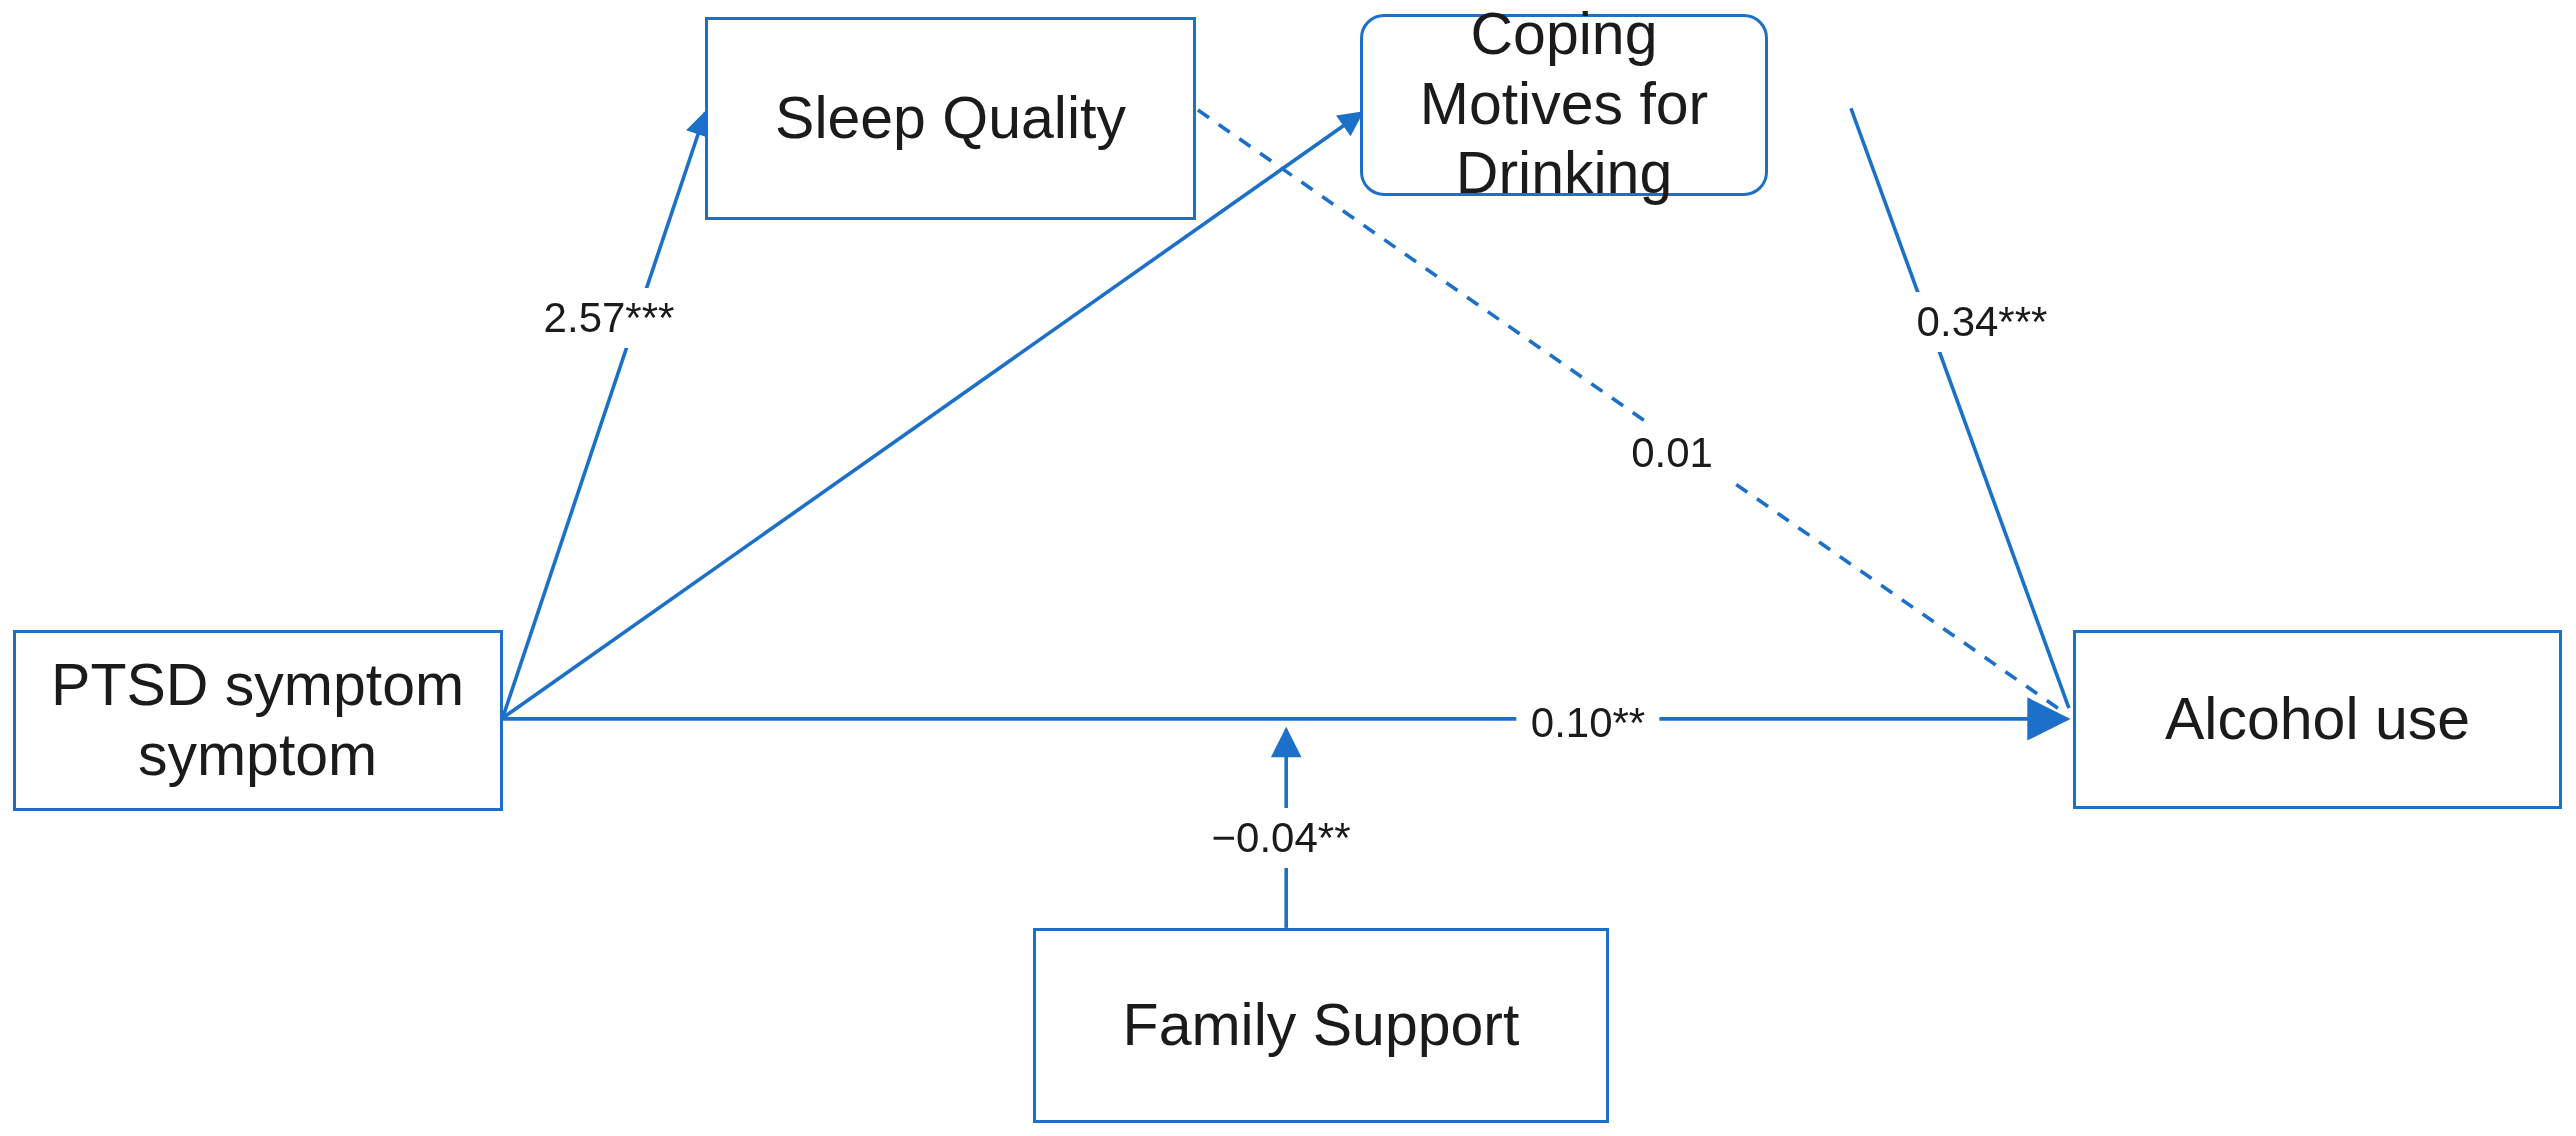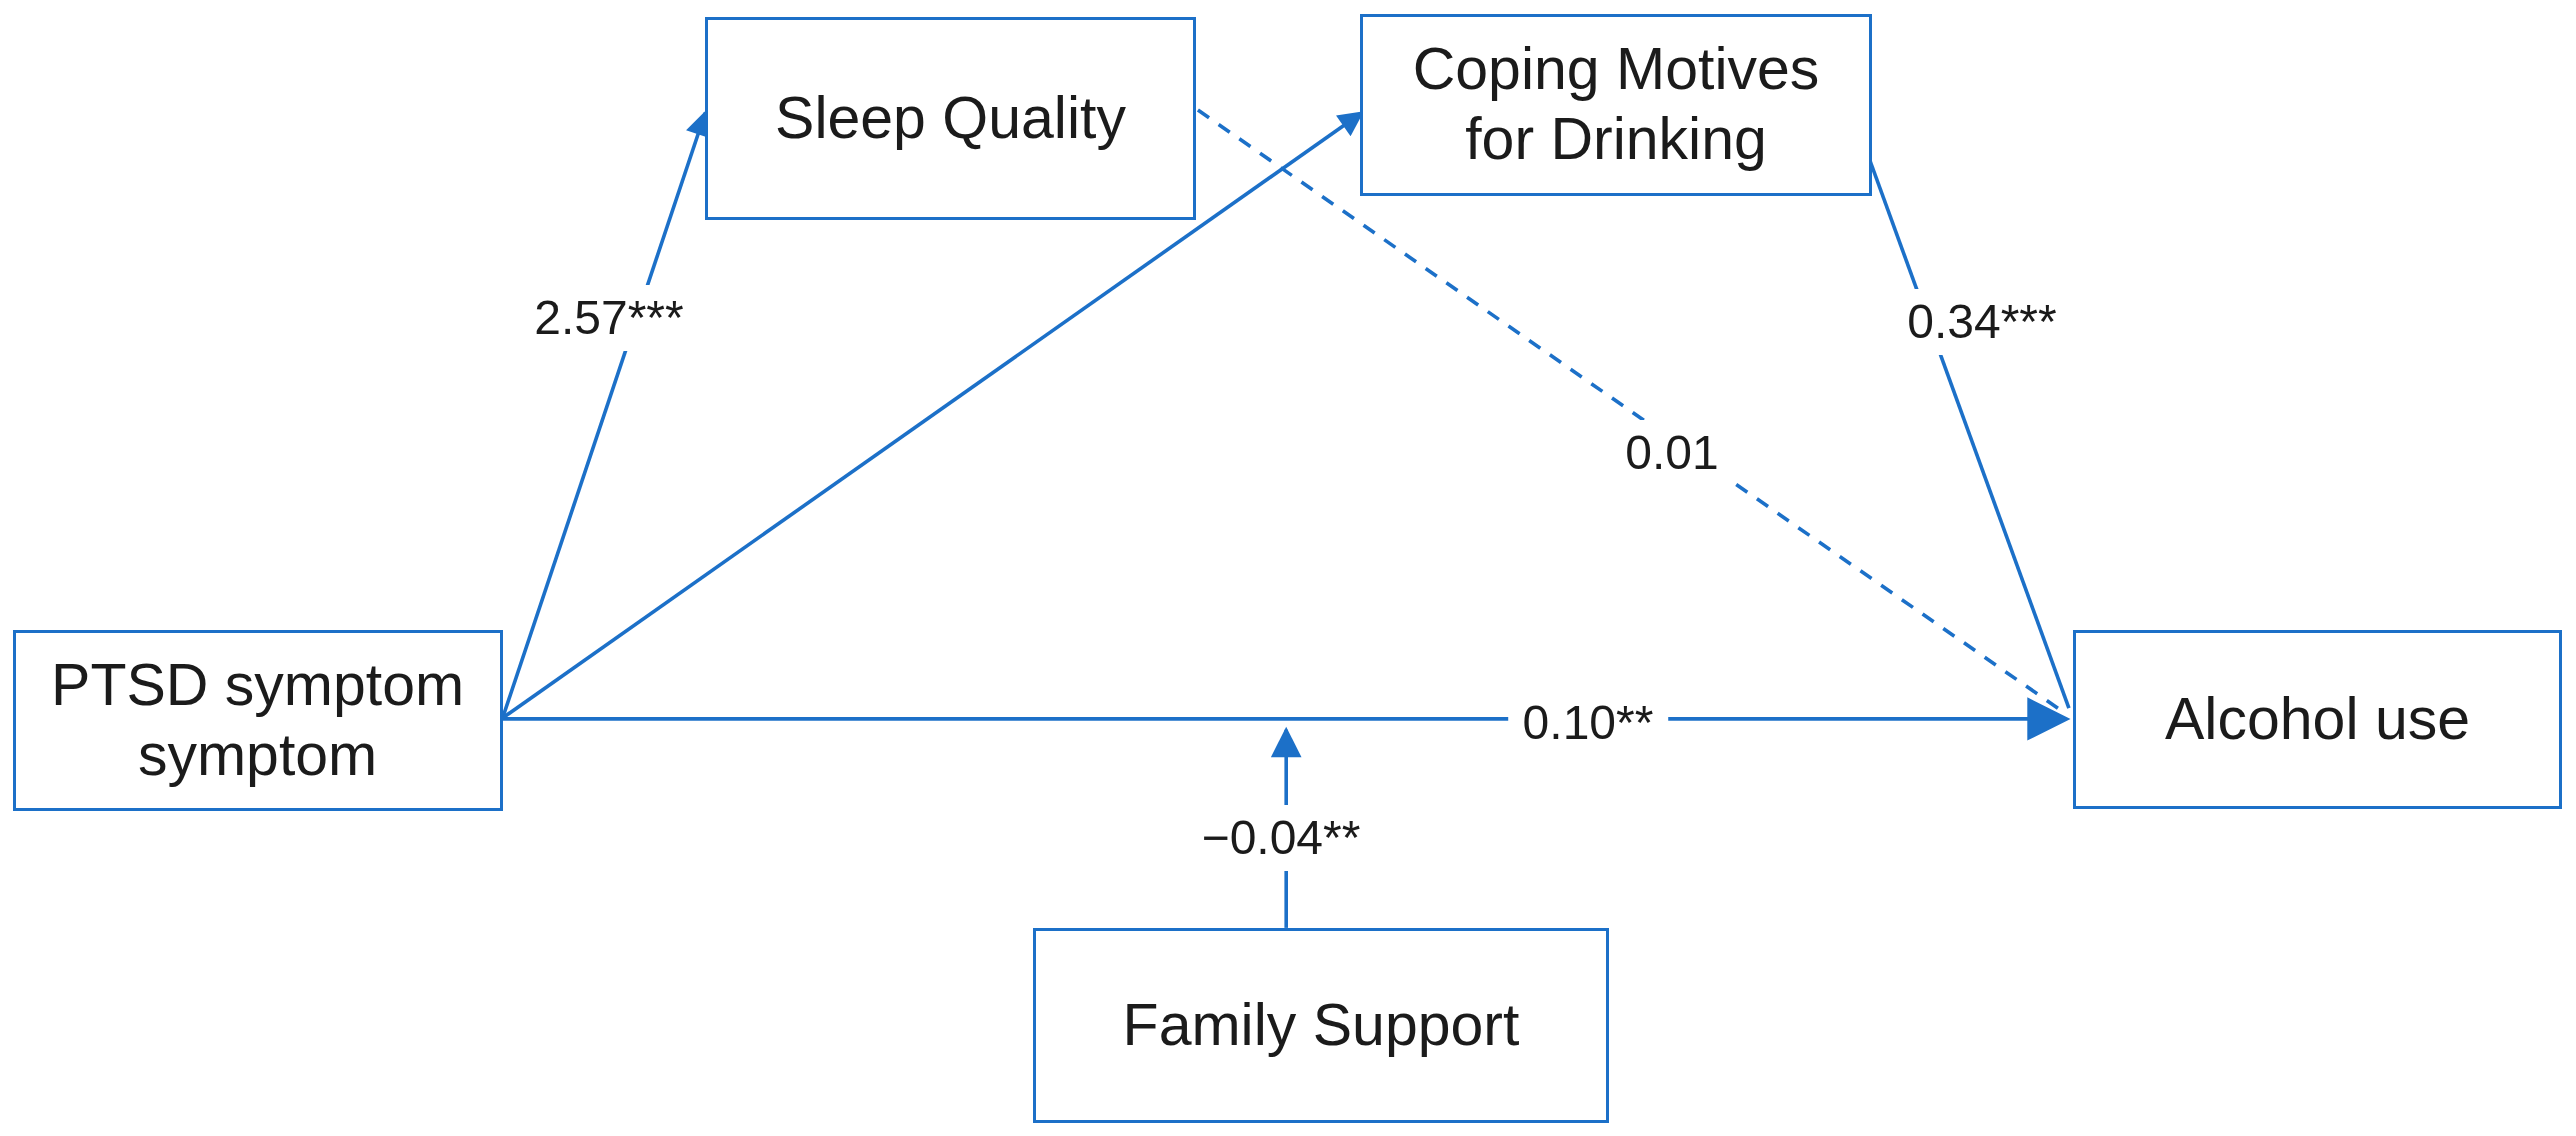--- a/index.html
+++ b/index.html
@@ -36,29 +36,29 @@
     font-size: 59px;
     line-height: 1.18;
     z-index: 2;
     padding: 0 16px;
   }
   .coef-label {
     position: absolute;
     transform: translate(-50%, -50%);
     background: #ffffff;
     color: #1b1b1b;
-    font-size: 48px;
+    font-size: 42px;
     line-height: 1;
     padding: 9px 14.4px;
     white-space: nowrap;
     z-index: 3;
   }
   
   #box-sleep   { left: 705px;  top: 17px;   width: 491px; height: 203px; }
-  #box-coping  { left: 1360px; top: 13.5px;   width: 512px; height: 182px; }
+  #box-coping  { left: 1360px; top: 13.5px;   width: 408px; height: 182px; border-radius: 24px; }
   #box-ptsd    { left: 12.6px;   top: 630px;  width: 490px; height: 181px; }
   #box-alcohol { left: 2073px; top: 630px;  width: 489px; height: 179px; justify-content: center; }
   #box-family  { left: 1033px; top: 928px; width: 576px; height: 195px; }
   
   #lbl-ptsd-sleep      { left: 609px;  top: 318px; }
   #lbl-ptsd-coping     { left: 881px;  top: 449px; }
   #lbl-sleep-alcohol   { left: 1672px; top: 453px; }
   #lbl-coping-alcohol  { left: 1982px; top: 322px; }
   #lbl-ptsd-alcohol    { left: 1588px; top: 723px; }
   #lbl-family-moderate { left: 1281px; top: 838px; }

